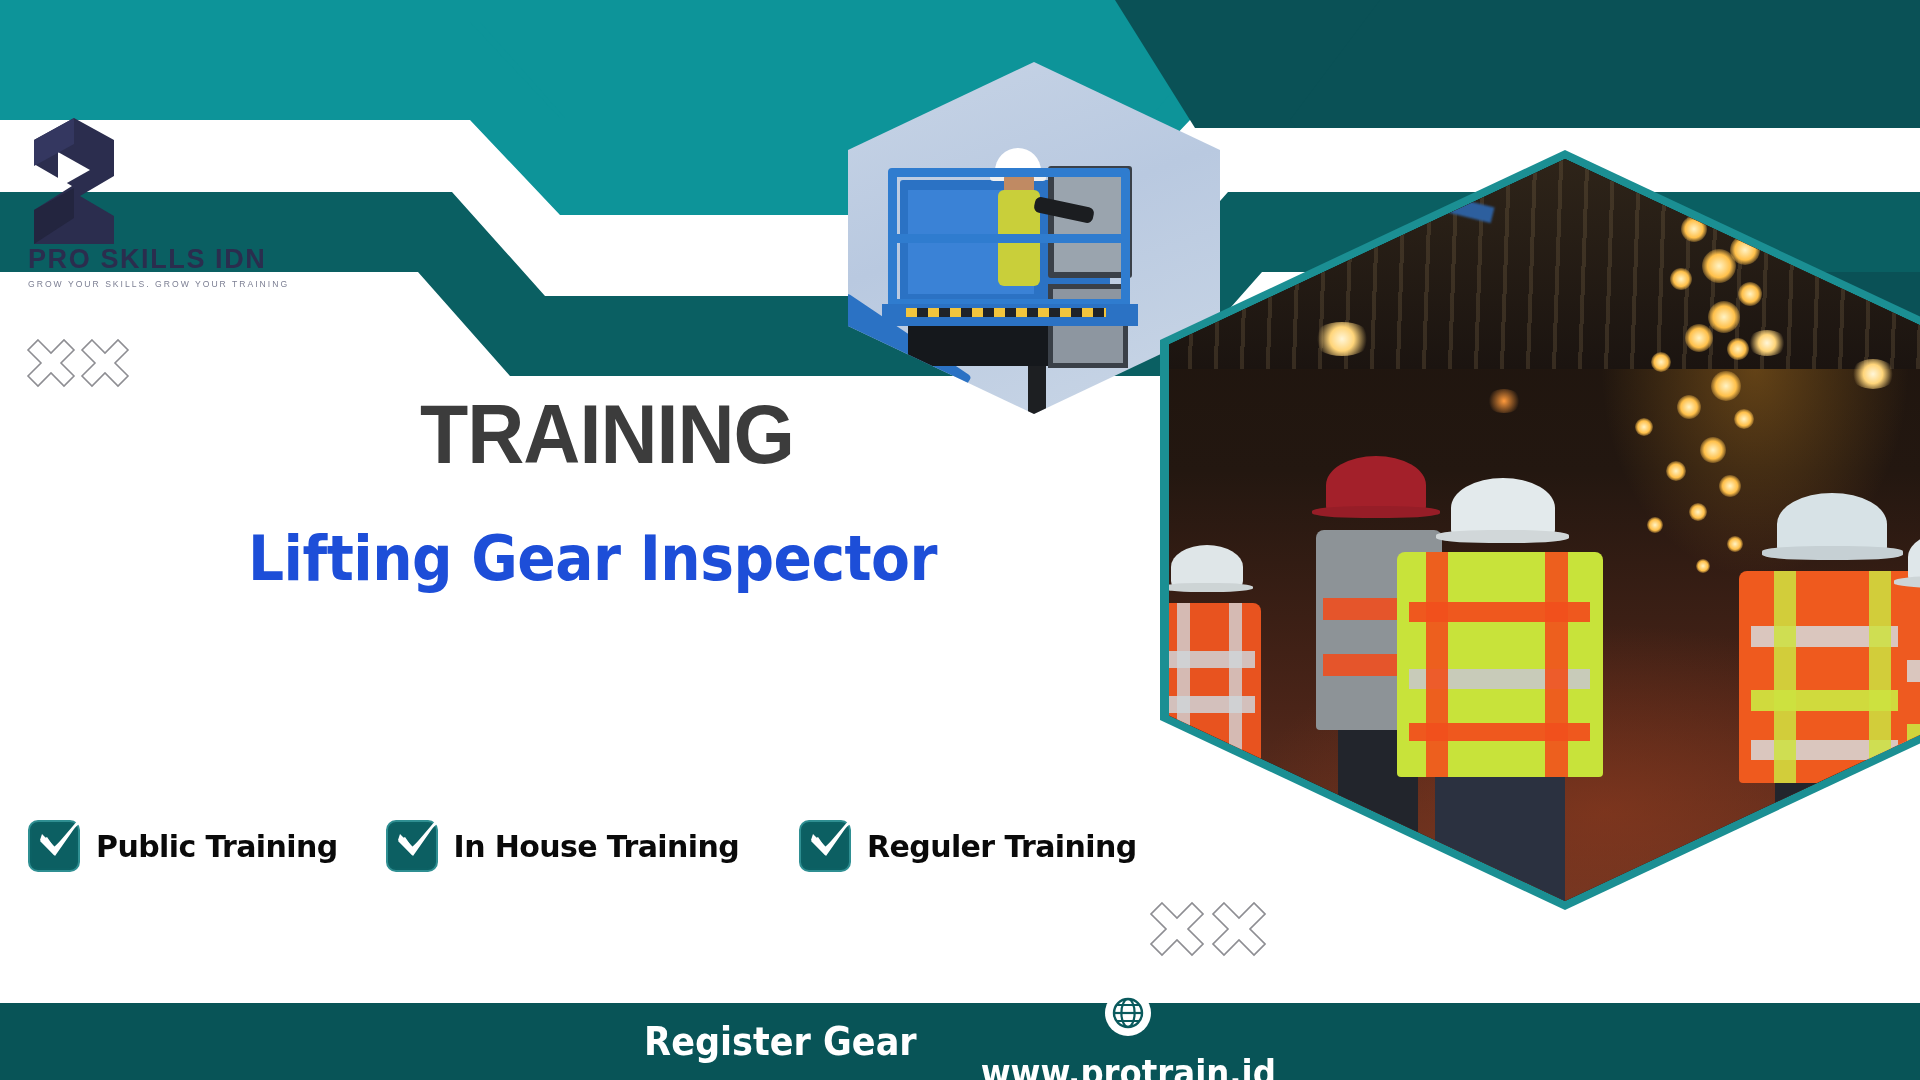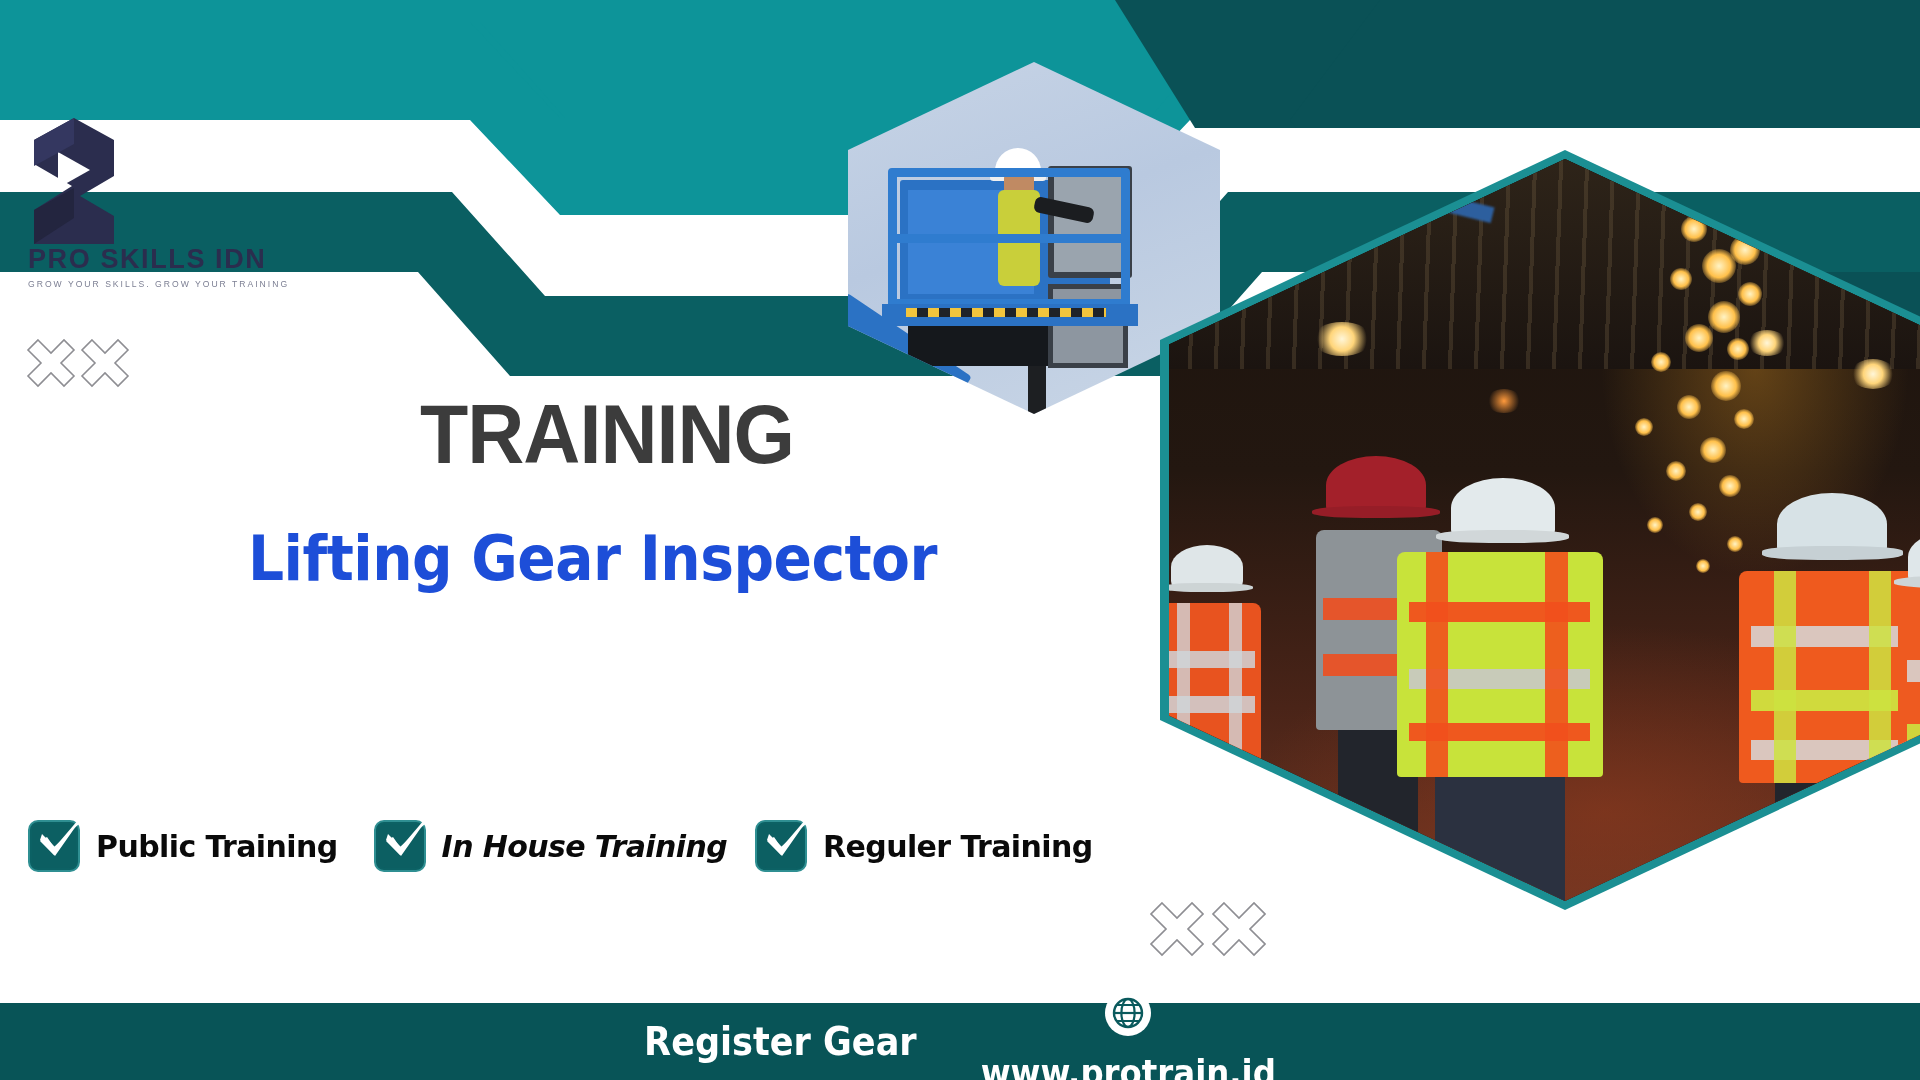--- a/index.html
+++ b/index.html
@@ -244,21 +244,21 @@
     font-family:"DejaVu Sans Condensed","Liberation Sans", sans-serif;
   }
 
   
   .xmark { position:absolute; }
   .xmark svg { display:block; }
 
   
   #options {
     position:absolute; left:28px; top:820px;
-    display:flex; align-items:flex-start; gap:0;
+    display:flex; align-items:flex-start; gap:12px;
   }
   .opt { display:flex; align-items:center; }
   .cbx {
     position:relative;
     width:52px; height:52px;
     flex:0 0 auto;
   }
   .cbx .ring {
     position:absolute; inset:0;
     border:2px solid #2f8f92;
@@ -473,21 +473,21 @@
         <div class="ring"></div>
         <div class="inner"></div>
         <svg width="64" height="66" viewBox="0 0 64 66" aria-hidden="true">
           <path d="M10,34 L24,48 L58,2 L50,16 L24,40 L17,30 Z" fill="#ffffff"></path>
           <path d="M10,33 L12,27 L25,40 L54,6 L58,2 L25,49 Z" fill="#ffffff"></path>
         </svg>
       </div>
       <div class="opt-label" style="margin-left:16px;">Public Training</div>
     </div>
 
-    <div class="opt" style="margin-right:28px;font-style:italic;">
+    <div class="opt" style="margin-right:48px;">
       <div class="cbx">
         <div class="ring"></div>
         <div class="inner"></div>
         <svg width="64" height="66" viewBox="0 0 64 66" aria-hidden="true">
           <path d="M10,34 L24,48 L58,2 L50,16 L24,40 L17,30 Z" fill="#ffffff"></path>
           <path d="M10,33 L12,27 L25,40 L54,6 L58,2 L25,49 Z" fill="#ffffff"></path>
         </svg>
       </div>
       <div class="opt-label" style="margin-left:16px;">In House Training</div>
     </div>

